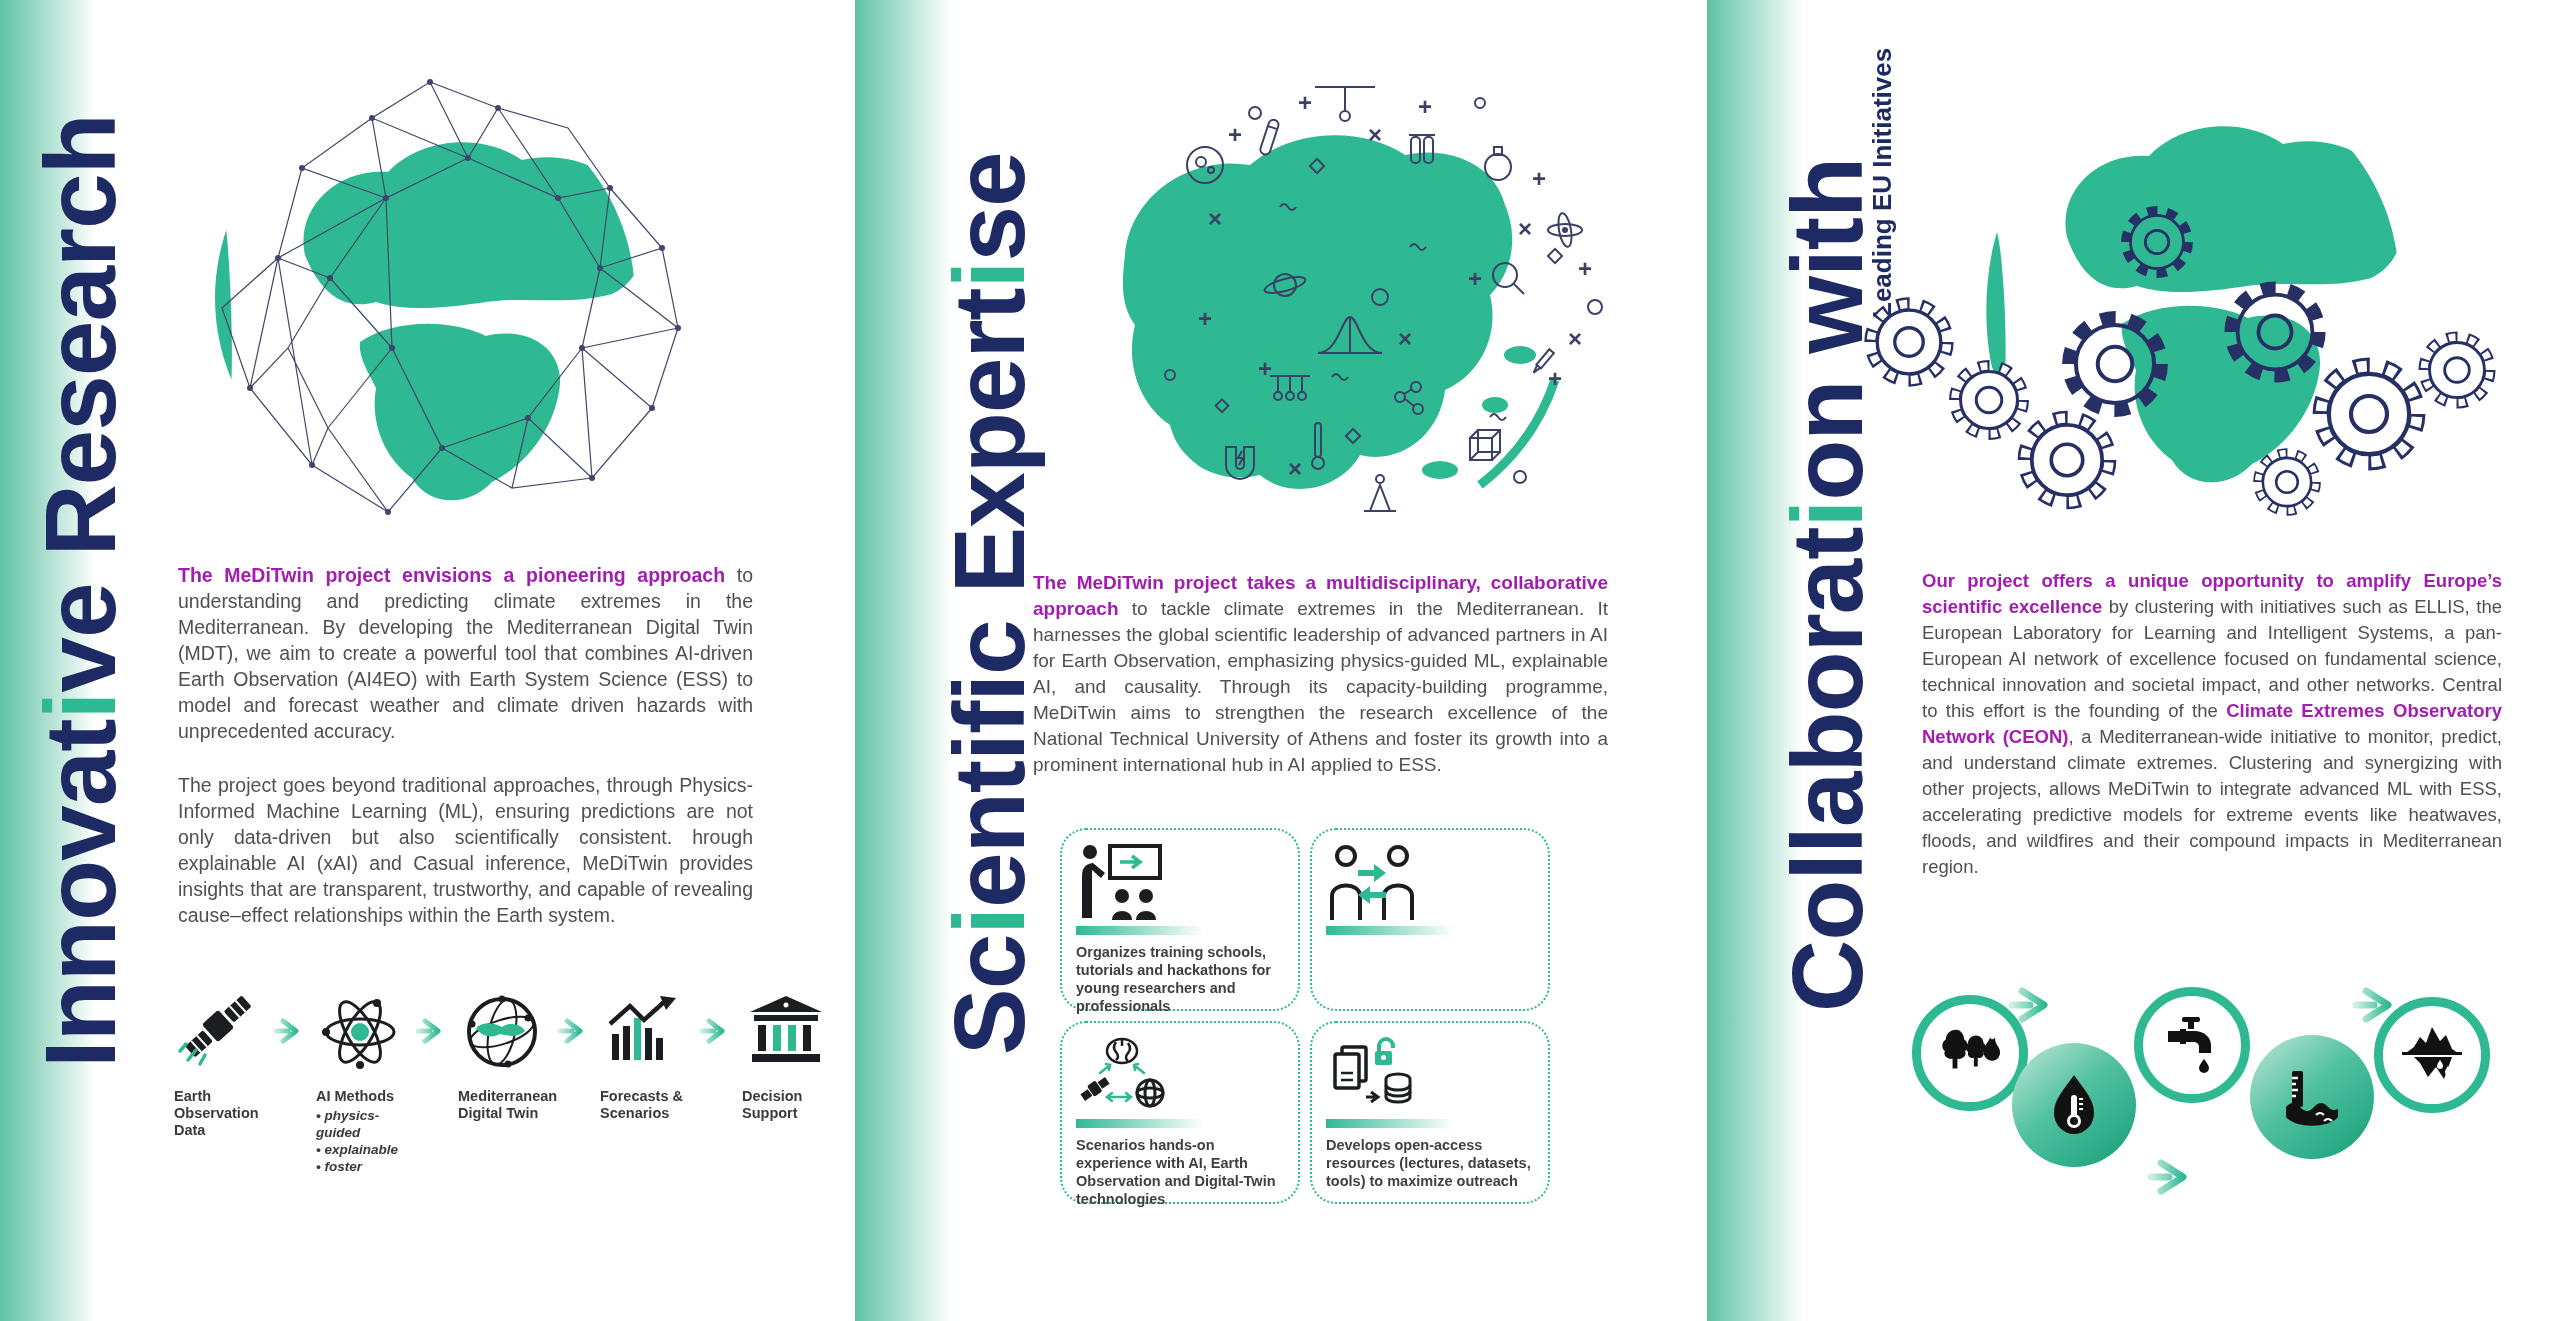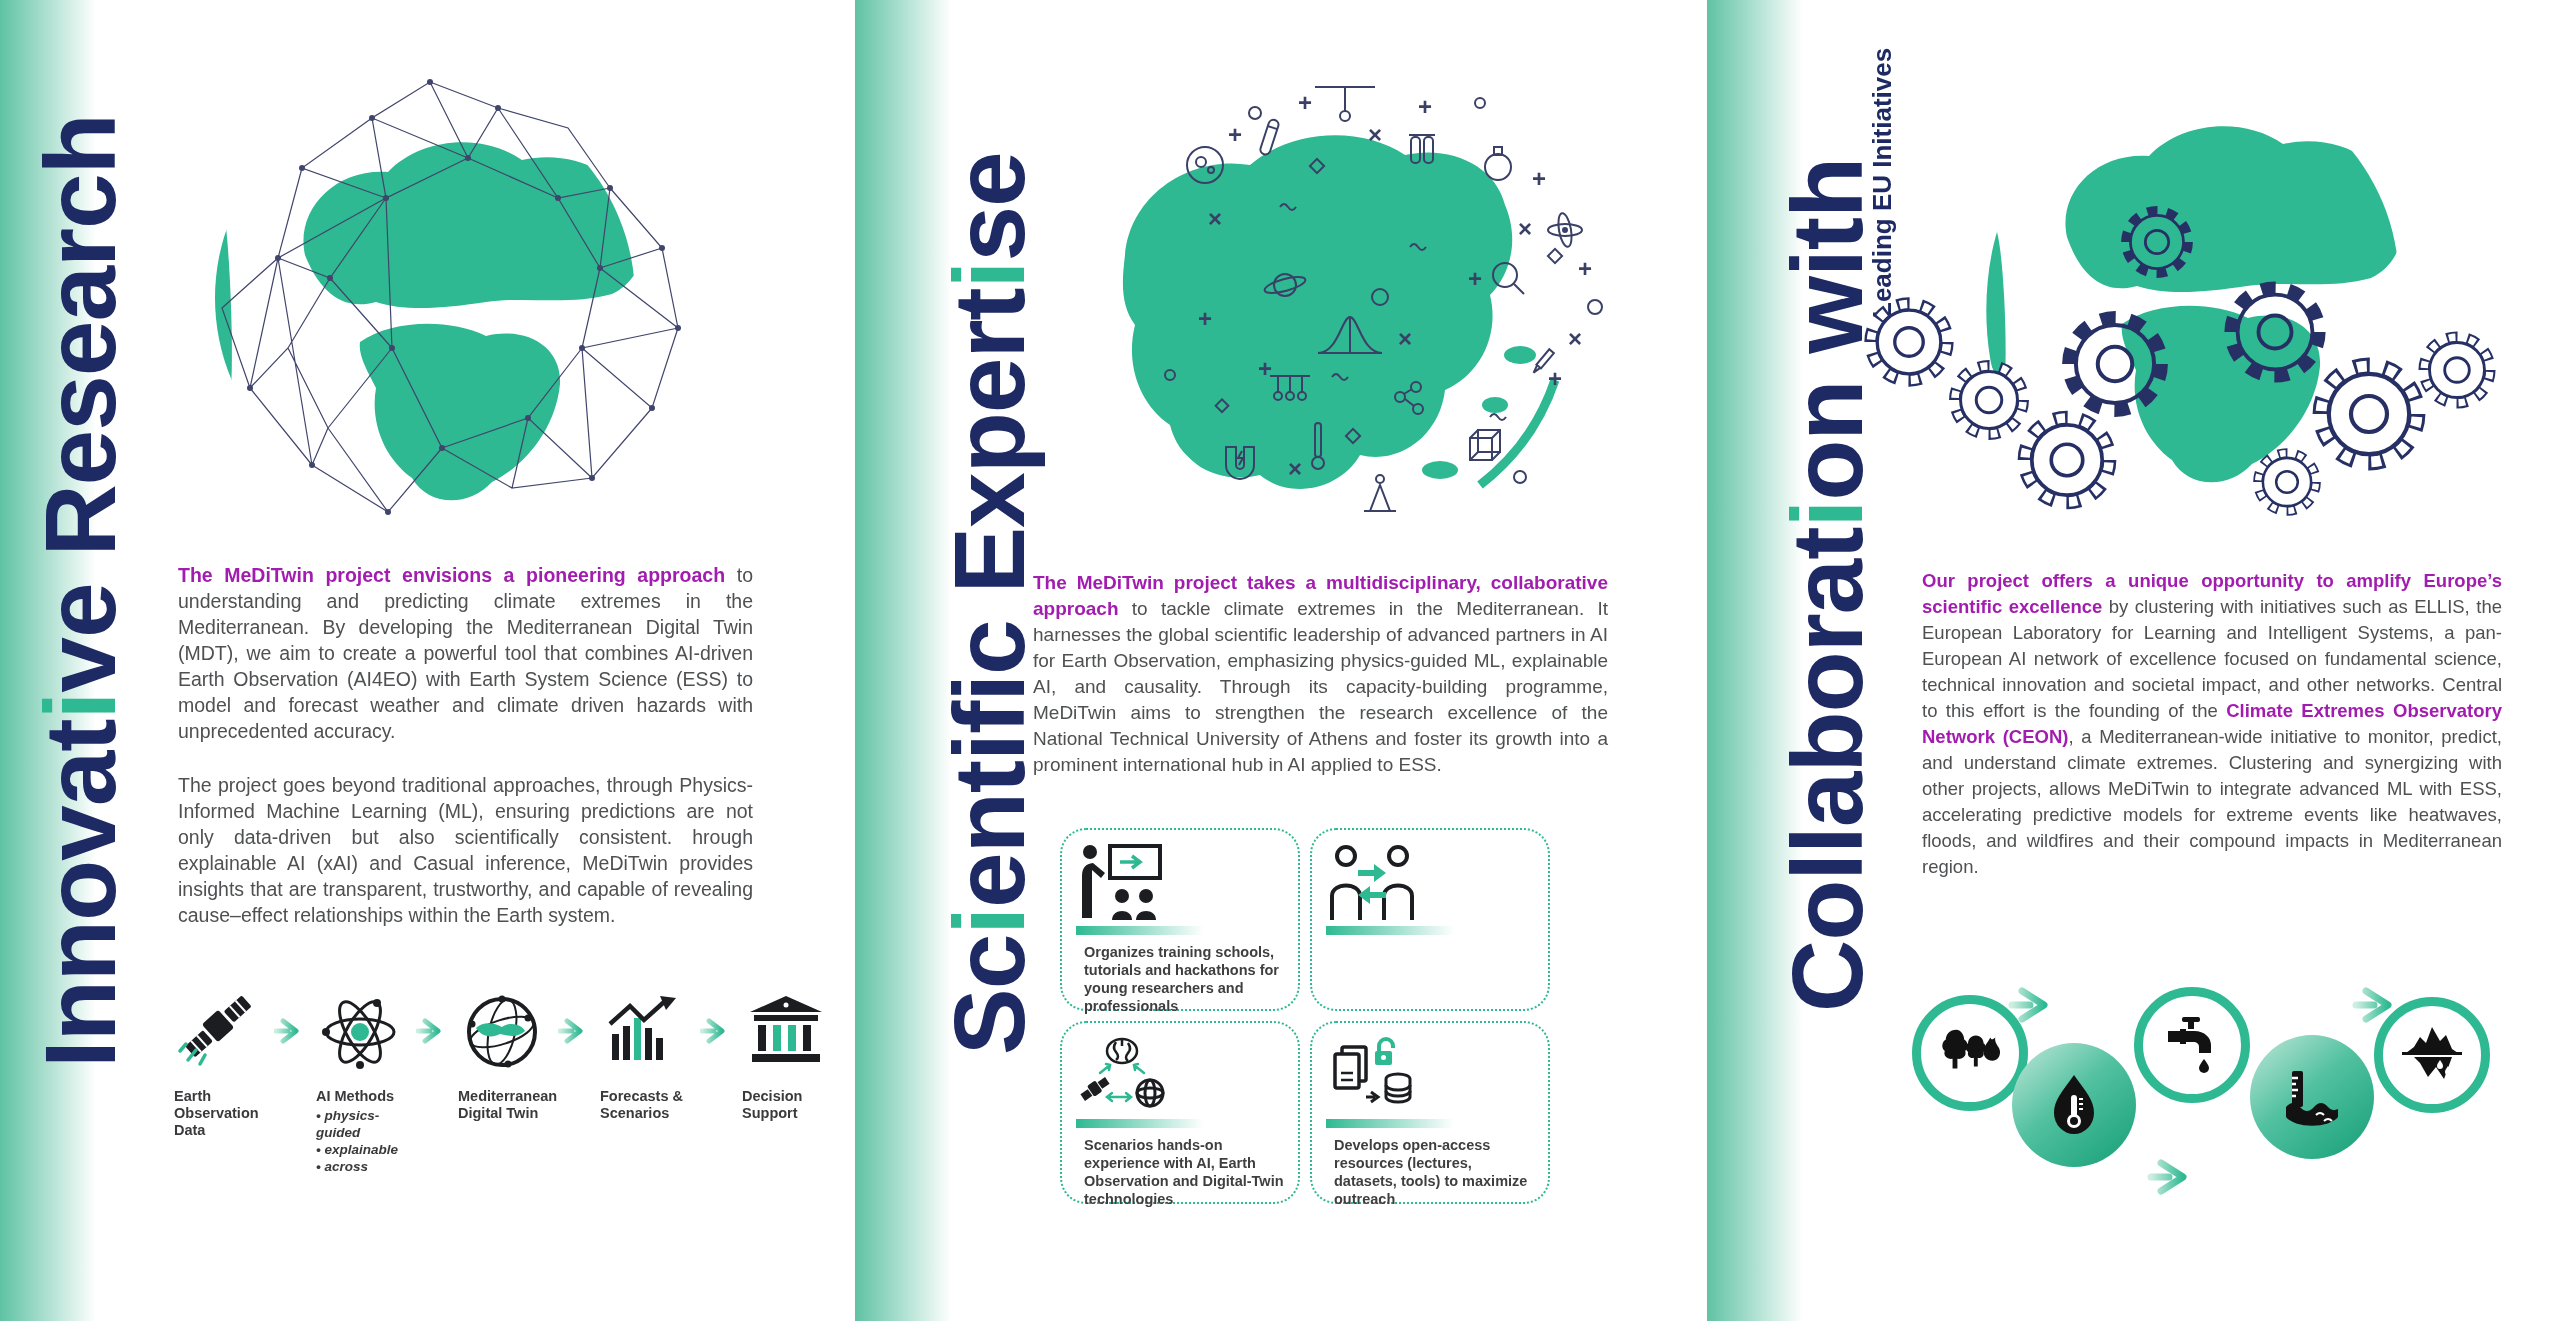--- a/index.html
+++ b/index.html
@@ -29,21 +29,21 @@
   .fbullets div{font-size:13.5px;font-weight:700;color:#3a3a3c;line-height:17px;}
   .fbullets div::before{content:"• ";}
   .farrowbox{width:30px;padding-top:26px;}
   
   .bgrid{position:absolute;display:grid;grid-template-columns:240px 240px;
     grid-auto-rows:183px;gap:10px;}
   .bx{border:2px dotted var(--teal);border-radius:26px;padding:12px 14px 8px;background:#fff;}
   .bxicon{height:80px;display:flex;align-items:center;}
   .bxbar{width:128px;height:9px;margin:4px 0 8px;
     background:linear-gradient(90deg,#2eb992 0%,rgba(255,255,255,0) 100%);}
-  .bxtext{font-size:14.5px;font-weight:700;color:#3f3f41;line-height:18px;margin-left:8px;}
+  .bxtext{font-size:14.5px;font-weight:700;color:#3f3f41;line-height:18px;}
   
   .hzwrap{position:absolute;}
   .hz{position:absolute;border-radius:50%;display:flex;align-items:center;justify-content:center;}
   .hz.ring{width:116px;height:116px;border:9px solid #2fb993;background:#fff;}
   .hz.fill{width:124px;height:124px;background:linear-gradient(140deg,#c2e8da 0%,#52c1a0 45%,#149e77 100%);}
   .harrow{position:absolute;}
 </style>
 </head>
 <body>
 
@@ -162,21 +162,21 @@
             <circle cx="44" cy="44" r="9" fill="#2eb992"></circle>
             <circle cx="10" cy="44" r="4" fill="#1b1d21"></circle>
               <circle cx="61" cy="15" r="4" fill="#1b1d21"></circle>
               <circle cx="44" cy="77" r="4" fill="#1b1d21"></circle>
           </svg>
         </div>
         <div class="flabel">AI Methods</div>
         <div class="fbullets">
           <div>physics-guided</div>
           <div>explainable</div>
-          <div>across</div>
+          <div>foster</div>
         </div>
       </div>
       <div class="farrowbox"><svg width="28" height="34" viewBox="0 0 28 34">
             <path d="M2 17 H14 M9 7 L22 17 L9 27" stroke="url(#gArr)" stroke-width="5" fill="none" stroke-linecap="round" stroke-linejoin="round"></path>
           </svg></div>
 
       <div class="fitem">
         <div class="ficon">
           <svg width="88" height="88" viewBox="0 0 88 88">
             <circle cx="44" cy="44" r="33" stroke="#1b1d21" stroke-width="4" fill="none"></circle>

